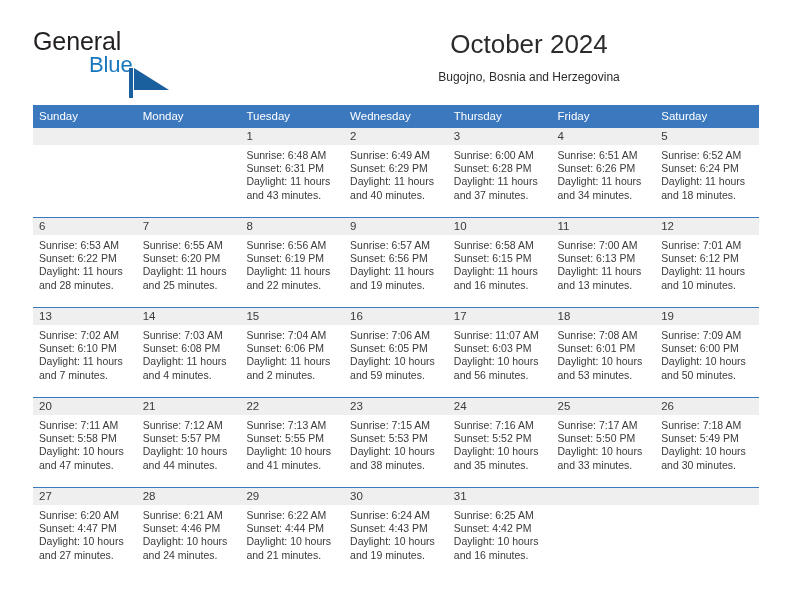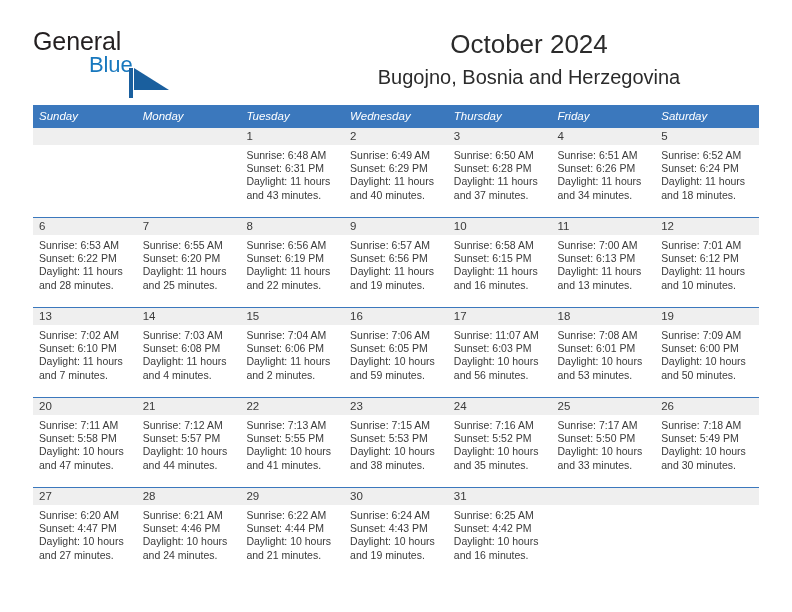--- a/index.html
+++ b/index.html
@@ -69,21 +69,21 @@
   .cal-title {
     font-size: 26px;
     line-height: 32px;
     color: #2b2b2b;
     font-weight: normal;
     margin: 0;
     font-family: "Liberation Sans", sans-serif;
   }
   .cal-subtitle {
     margin: 8px 0 0 0;
-    font-size: 20px;
+    font-size: 12px;
     line-height: 18px;
     color: #2b2b2b;
     font-family: "Liberation Sans", sans-serif;
   }
 
   
   .calendar {
     position: absolute;
     left: 33px;
     top: 105px;
@@ -94,21 +94,20 @@
   .calendar th {
     background: #3b78bd;
     color: #ffffff;
     font-size: 11.5px;
     font-weight: normal;
     text-align: left;
     padding: 5px 0 5px 6px;
     height: 19px;
     box-sizing: border-box;
     font-family: "Liberation Sans", sans-serif;
-    font-style: italic;
   }
   .calendar td {
     vertical-align: top;
     padding: 0;
     border-top: 1px solid #3b78bd;
     background: #ffffff;
     height: 89px;
     box-sizing: border-box;
   }
   .calendar tr.week-row td {
@@ -215,21 +214,21 @@
                 <div>Sunset: 6:29 PM</div>
                 <div>Daylight: 11 hours</div>
                 <div>and 40 minutes.</div>
               </div>
             </div>
           </td>
           <td>
             <div class="cell">
               <div class="daynum-band">3</div>
               <div class="cell-body">
-                <div>Sunrise: 6:50 AM</div>
+                <div>Sunrise: 6:00 AM</div>
                 <div>Sunset: 6:28 PM</div>
                 <div>Daylight: 11 hours</div>
                 <div>and 37 minutes.</div>
               </div>
             </div>
           </td>
           <td>
             <div class="cell">
               <div class="daynum-band">4</div>
               <div class="cell-body">

